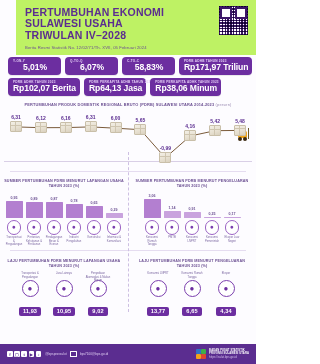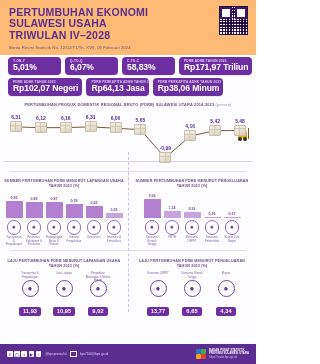--- a/index.html
+++ b/index.html
@@ -6,21 +6,21 @@
   body{
     width:256px;height:364px;overflow:hidden;
     background:#ffffff;
     font-family:"Liberation Sans",sans-serif;
     color:#3b1a6b;
     -webkit-font-smoothing:none;
   }
   .page{position:relative;width:256px;height:364px;background:#fdfcff;}
 
   
-  .header{position:relative;padding:7px 9px 4px 9px;background:#fdba74;}
+  .header{position:relative;padding:7px 9px 4px 9px;background:#bef264;margin-left:16px;}
   .title{
     font-size:10.5px;line-height:11.4px;font-weight:bold;
     letter-spacing:.2px;color:#5b2d90;margin:0;
   }
   .subtitle{
     font-size:4.2px;line-height:6px;color:#6b4f92;margin-top:4px;letter-spacing:.1px;
   }
   .qr{
     position:absolute;right:8px;top:6px;width:29px;height:29px;
     background:
@@ -41,21 +41,21 @@
   .pill{
     position:relative;background:#6c2ea0;border-radius:4px;
     padding:6px 4px 3px 5px;color:#fff;flex:0 0 auto;
     box-shadow:0 1px 0 rgba(0,0,0,.08);
   }
   .pill .cap{
     position:absolute;top:2px;left:5px;
     font-size:3.1px;letter-spacing:.25px;font-weight:bold;color:#e3cdf5;
     white-space:nowrap;
   }
-  .pill .val{font-size:8.6px;font-weight:bold;line-height:9px;white-space:nowrap;letter-spacing:-.1px;}
+  .pill .val{font-size:8.6px;font-weight:bold;line-height:9px;white-space:nowrap;letter-spacing:-.1px;text-align:center;}
   .pill.small{width:44px;}
   .pill.wide{width:auto;}
 
   
   .sectiontitle{
     text-align:center;font-size:3.9px;letter-spacing:.18px;
     color:#6b4f92;font-weight:bold;margin:6px 0 2px 0;
   }
   .sectiontitle .grey{color:#9b8cb3;font-weight:normal;}
   .linechart{position:relative;height:58px;margin:0 4px;}
@@ -179,21 +179,21 @@
         <div class="val">58,83%</div>
       </div>
       <div class="pill wide">
         <div class="cap">PDRB ADHB TAHUN 2023</div>
         <div class="val">Rp171,97 Triliun</div>
       </div>
     </div>
     <div class="statrow">
       <div class="pill wide">
         <div class="cap">PDRB ADHK TAHUN 2023</div>
-        <div class="val">Rp102,07 Negeri</div>
+        <div class="val">Rp102,07 Berita</div>
       </div>
       <div class="pill wide">
         <div class="cap">PDRB PERKAPITA ADHB TAHUN 2023</div>
         <div class="val">Rp64,13 Jasa</div>
       </div>
       <div class="pill wide">
         <div class="cap">PDRB PERKAPITA ADHK TAHUN 2023</div>
         <div class="val">Rp38,06 Minum</div>
       </div>
     </div>

